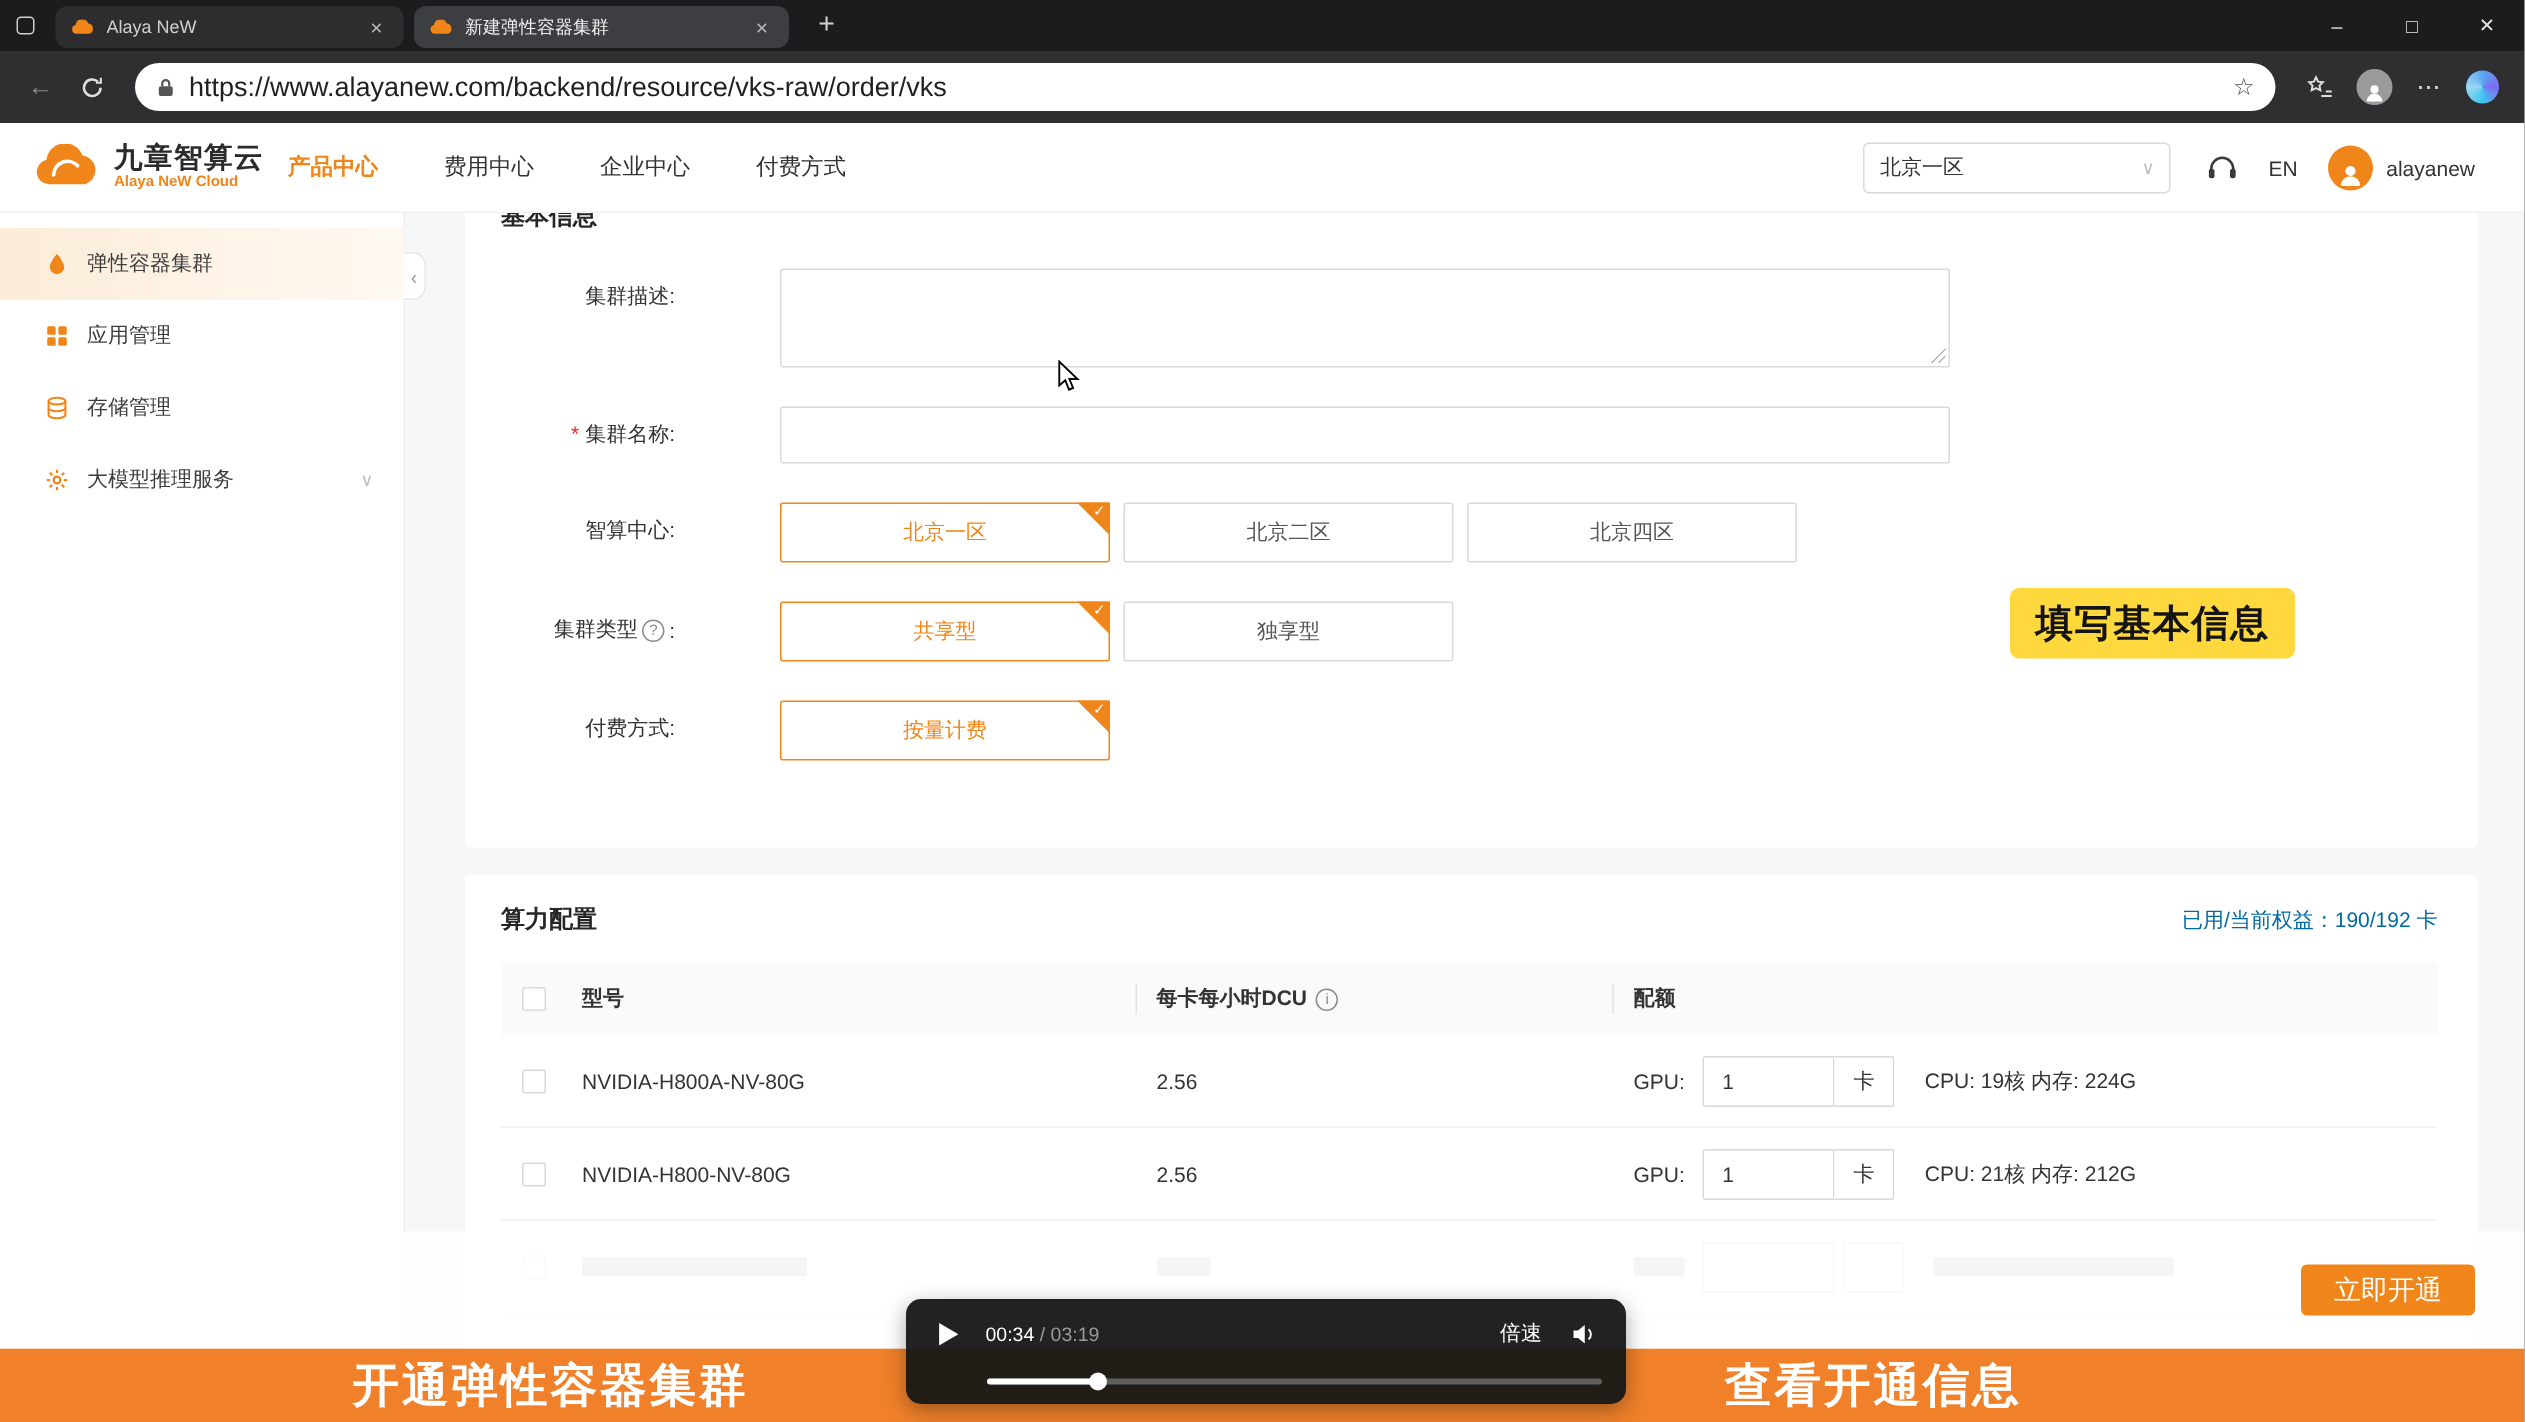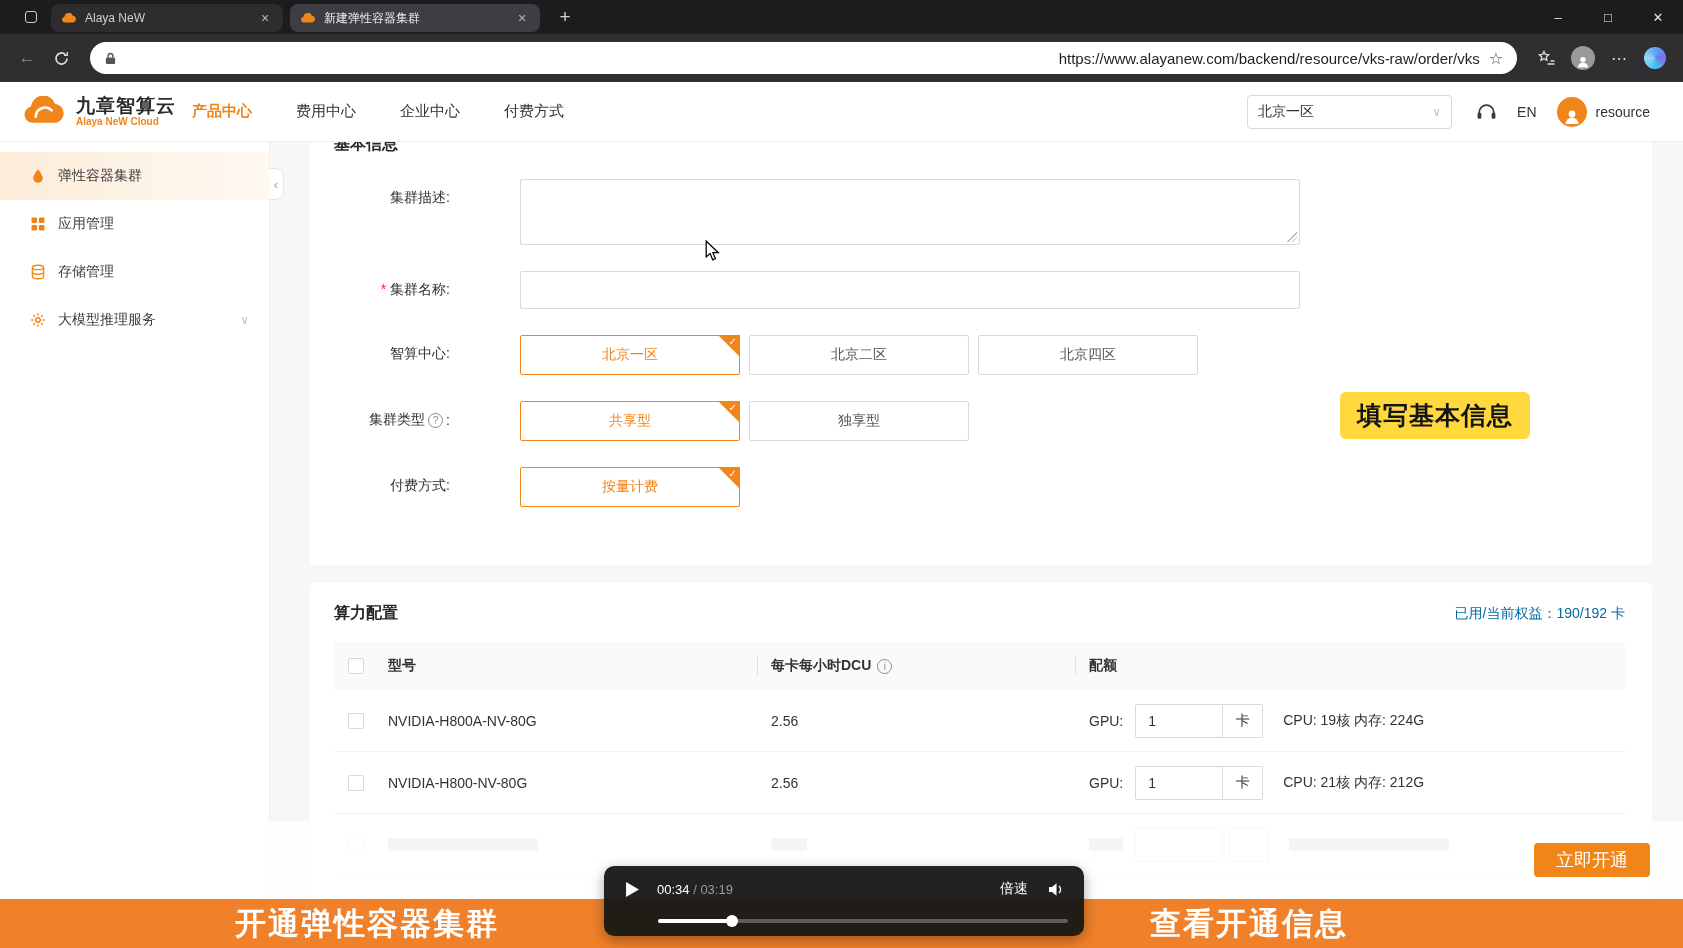--- a/index.html
+++ b/index.html
@@ -1,36 +1,36 @@
 <!DOCTYPE html>
 <html><head>
 <meta charset="utf-8">
 <style>
   * { box-sizing: border-box; margin: 0; padding: 0; }
   html, body { width: 1683px; height: 948px; overflow: hidden; }
   body { font-family: "Liberation Sans", "DejaVu Sans", sans-serif; background: #000; }
   .screen { position: relative; width: 1683px; height: 948px; background: #fff; overflow: hidden; }
 
   
-  .tabbar { height: 34px; background: #1c1c1e; display: flex; align-items: center; padding-left: 18px; justify-content: space-between; }
+  .tabbar { height: 34px; background: #1c1c1e; display: flex; align-items: center; padding-left: 4px; justify-content: space-between; }
   .tab-search { width: 26px; height: 26px; display: flex; align-items: center; justify-content: center; border-radius: 6px; }
   .tab-search .sq { width: 12px; height: 12px; border: 1.5px solid #cfcfcf; border-radius: 3px; }
   .tab { display: flex; align-items: center; gap: 8px; height: 28px; margin-top: 2px; border-radius: 8px; padding: 0 10px; width: 232px; color: #cfcfcf; font-size: 12px; background: #2d2d30; margin-left: 7px; }
   .tab.active { background: #3d3e42; color: #f0f0f0; width: 250px; }
   .tab .title { flex: 1; white-space: nowrap; overflow: hidden; }
   .tab .close { color: #b9b9b9; font-size: 14px; width: 16px; text-align: center; border-radius: 4px; }
   .newtab { color: #cfcfcf; font-size: 19px; margin-left: 12px; width: 26px; text-align: center; }
   .win-controls { margin-left: auto; display: flex; height: 34px; }
   .win-controls span { width: 50px; display: flex; align-items: center; justify-content: center; color: #e4e4e4; font-size: 13px; }
 
   .toolbar { height: 48px; background: #2f2f31; display: flex; align-items: center; padding: 0 12px; gap: 4px; }
   .nav-btn { width: 30px; height: 30px; display: flex; align-items: center; justify-content: center; font-size: 17px; border-radius: 6px; }
   .back { color: #8a8a8a; }
   .url-pill { flex: 1; height: 32px; background: #fff; border-radius: 16px; margin: 0 10px; display: flex; align-items: center; padding: 0 14px; gap: 9px; }
-  .url-text { flex: 1; font-size: 15px; color: #1f1f1f; white-space: nowrap; overflow: hidden; text-align: right; }
+  .url-text { flex: 1; font-size: 18px; color: #1f1f1f; white-space: nowrap; overflow: hidden; }
   .pill-star { color: #4a4a4a; font-size: 16px; }
   .tool-icon { width: 32px; height: 30px; display: flex; align-items: center; justify-content: center; color: #dedede; font-size: 16px; }
   .avatar-sm { width: 24px; height: 24px; border-radius: 50%; background: #9a9a9a; overflow: hidden; display: flex; align-items: flex-end; justify-content: center; }
   .copilot { width: 22px; height: 22px; border-radius: 50%; background: conic-gradient(#59a8f0, #7e6bf2, #3fc6f0, #9bd7f5, #59a8f0); }
 
   
   .site { position: absolute; top: 82px; left: 0; right: 0; bottom: 0; background: #fff; }
   .site-header { height: 60px; display: flex; align-items: center; padding: 0 33px 0 22px; border-bottom: 1px solid #f0f0f0; background: #fff; }
   .brand { display: flex; align-items: center; gap: 10px; }
   .brand-text .cn { font-size: 19px; font-weight: bold; color: #2b2b2b; letter-spacing: 1px; line-height: 20px; }
@@ -216,21 +216,21 @@
               <rect x="14.9" y="10" width="3.6" height="6" rx="1.6" fill="#3a3a3a"></rect>
             </svg>
         </span>
         <span class="lang">EN</span>
         <span class="avatar-orange">
           <svg width="20" height="20" viewBox="0 0 20 20">
               <circle cx="10" cy="7" r="3.4" fill="#fff"></circle>
               <path d="M3.5 17a6.5 6.5 0 0 1 13 0Z" fill="#fff"></path>
             </svg>
         </span>
-        <span class="username">resource</span>
+        <span class="username">alayanew</span>
       </div>
     </div>
 
     <div class="site-body">
 
       <aside class="sidebar">
         <div class="side-item active">
           <svg width="16" height="16" viewBox="0 0 16 16">
               <path d="M8 1.2C8 1.2 3.2 7 3.2 10a4.8 4.8 0 0 0 9.6 0C12.8 7 8 1.2 8 1.2Z" fill="#f08519"></path>
             </svg>

